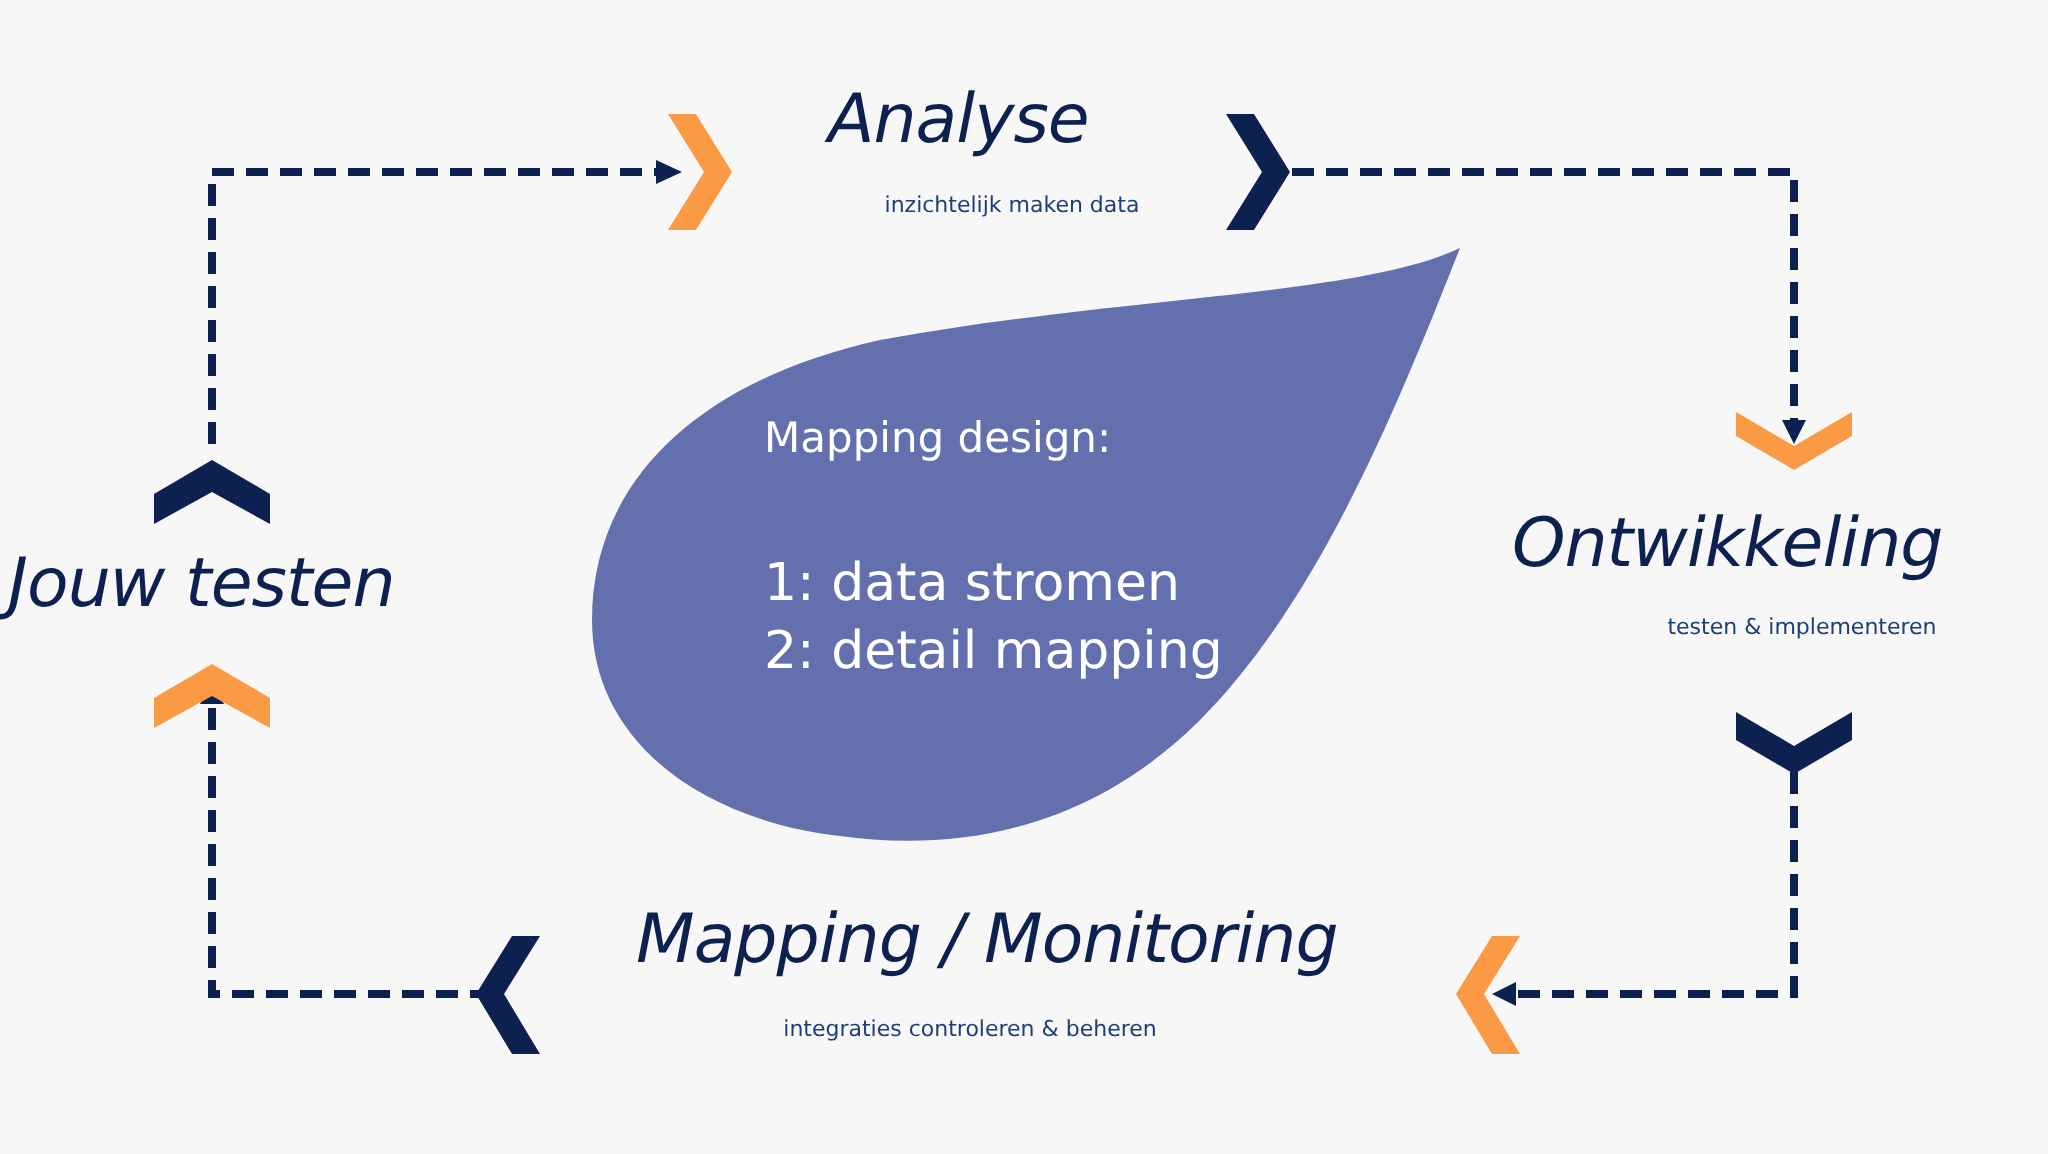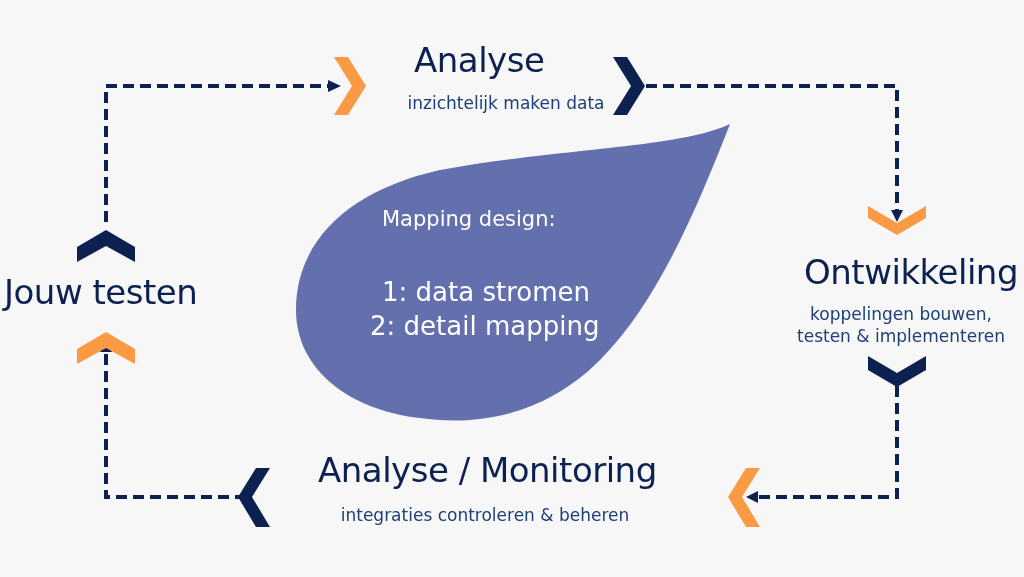--- a/index.html
+++ b/index.html
@@ -1,20 +1,20 @@
 <!DOCTYPE html>
 <html><head>
 <meta charset="utf-8">
 <style>
   html, body { margin: 0; padding: 0; }
   body { width: 1024px; height: 577px; background: #f7f7f8; position: relative; overflow: hidden;
          font-family: "DejaVu Sans", "Liberation Sans", sans-serif; color: #0c2150; }
   svg.canvas { position: absolute; left: 0; top: 0; }
-  .title { position: absolute; font-size: 34px; color: #0c2150; white-space: nowrap; letter-spacing: -0.5px; }
-  .sub { position: absolute; font-size: 17px; color: #1d3f78; text-align: center; line-height: 22px; white-space: nowrap; }
+  .title { position: absolute; font-size: 34px; color: #0c2150; white-space: nowrap; letter-spacing: -0.5px; font-style: italic; }
+  .sub { position: absolute; font-size: 11px; color: #1d3f78; text-align: center; line-height: 22px; white-space: nowrap; }
   .blob-text { position: absolute; color: #ffffff; white-space: nowrap; }
   .blob-head { font-weight: normal; font-size: 21px; }
   .blob-item { font-size: 26px; line-height: 34px; }
 </style>
 </head>
 <body>
 
 <svg class="canvas" width="1024" height="577" viewBox="0 0 1024 577">
 
   <path fill="#6470ae" d="M730,124 C700,200 660,300 600,360 C540,420 470,425 420,418 C350,410 296,370 296,310 C296,240 350,190 440,170 C560,148 680,148 730,124 Z"></path>
@@ -42,26 +42,25 @@
 
   <polygon fill="#0c2150" points="77,262 77,247 106,230 135,247 135,262 106,246"></polygon>
   <polygon fill="#fb9a45" points="77,364 77,349 106,332 135,349 135,364 106,348"></polygon>
 </svg>
 
 <div class="title" style="left:414px; top:40px;">Analyse</div>
 <div class="sub" style="left:390px; top:92px; width:232px;">
   <div>inzichtelijk maken data</div>
 </div>
 
-<div class="title" style="left:756px; top:252px;margin-left:48px;">Ontwikkeling</div>
+<div class="title" style="left:756px; top:252px;">Ontwikkeling</div>
 <div class="sub" style="left:796px; top:303px; width:210px;">
-  <div>koppelingen bouwen,</div>
   <div>testen &amp; implementeren</div>
 </div>
 
-<div class="title" style="left:318px; top:450px;">Analyse / Monitoring</div>
+<div class="title" style="left:318px; top:450px;">Mapping / Monitoring</div>
 <div class="sub" style="left:320px; top:504px; width:330px;">integraties controleren &amp; beheren</div>
 
 <div class="title" style="left:4px; top:272px;">Jouw testen</div>
 
 <div class="blob-text blob-head" style="left:382px; top:207px;">Mapping design:</div>
 <div class="blob-text blob-item" style="left:382px; top:275px;">1: data stromen</div>
-<div class="blob-text blob-item" style="left:370px; top:309px;text-align:right;">2: detail mapping</div>
+<div class="blob-text blob-item" style="left:382px; top:309px;text-align:right;">2: detail mapping</div>
 
 </body></html>

